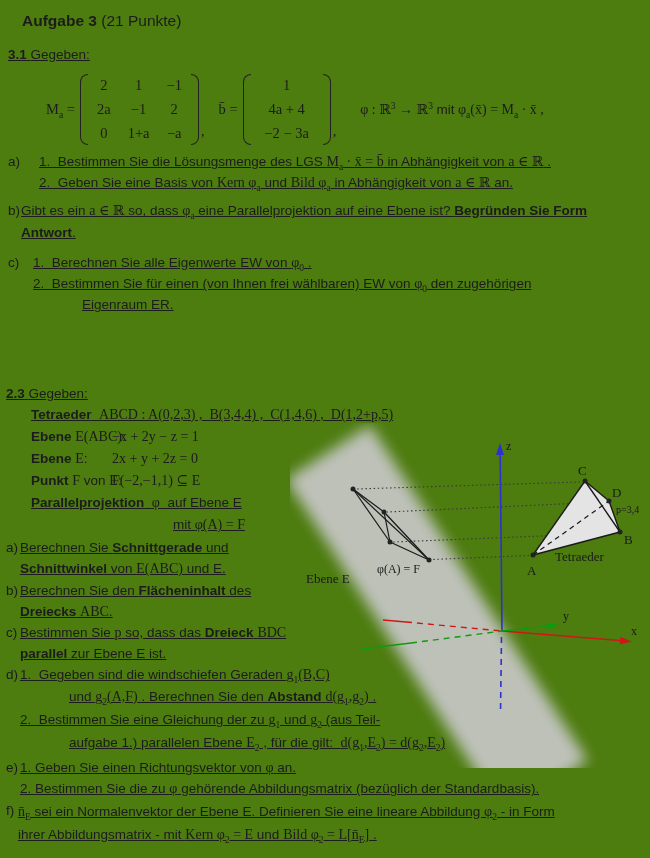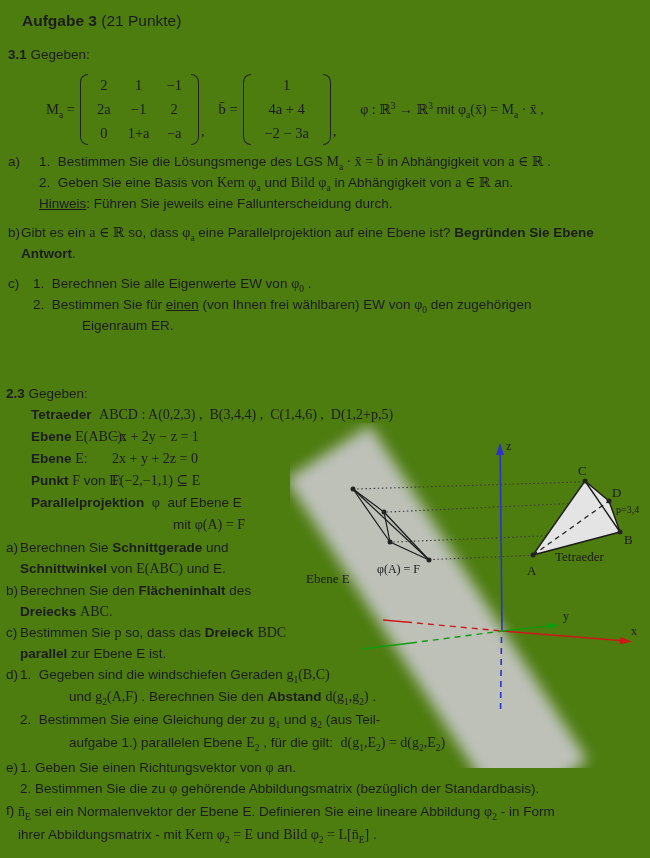--- a/index.html
+++ b/index.html
@@ -2,21 +2,21 @@
 <html><head>
 <meta charset="utf-8">
 <style>
   html,body{margin:0;padding:0;background:#ffffff;}
   #page{position:relative;width:650px;height:858px;background:#4d7c0f;overflow:hidden;
         font-family:"Liberation Sans","DejaVu Sans",sans-serif;font-size:13.5px;color:#1c1c1c;}
   .m{font-family:"Liberation Serif","DejaVu Serif",serif;font-size:14px;}
   sub{font-size:9.5px;vertical-align:-4px;line-height:0;}
   sup{font-size:9.5px;vertical-align:5px;line-height:0;}
   b{font-weight:bold;}
-  .line{line-height:21.2px;white-space:nowrap;}
+  .line{line-height:21.2px;white-space:nowrap;text-decoration:underline;}
   .item{display:flex;align-items:flex-start;}
   .marker{flex:0 0 auto;line-height:21.2px;}
   
   #title-block{position:absolute;left:22px;top:12px;font-size:15.5px;}
   #title-block .bold{font-weight:bold;}
   
   #sec31{position:absolute;left:8px;top:44px;width:640px;}
   .sec-head{line-height:21px;}
   .sec-num{font-weight:bold;}
   
@@ -85,28 +85,27 @@
       <span class="paren-r"></span>
       <span class="mcomma">,</span>
       <span class="phipart">φ : ℝ<sup>3</sup> → ℝ<sup>3</sup> <span class="s">mit</span> φ<sub>a</sub>(x̄) = M<sub>a</sub> · x̄ ,</span>
     </div>
 
     <div class="item" style="margin-top:5px;">
       <span class="marker" style="width:31px;">a)</span>
       <div>
         <div class="line">1.&nbsp;&nbsp;Bestimmen Sie die Lösungsmenge des LGS <span class="m">M<sub>a</sub> · x̄ = b̄</span> in Abhängigkeit von <span class="m">a ∈ ℝ</span> .</div>
         <div class="line">2.&nbsp;&nbsp;Geben Sie eine Basis von <span class="m">Kern φ<sub>a</sub></span> und <span class="m">Bild φ<sub>a</sub></span> in Abhängigkeit von <span class="m">a ∈ ℝ</span> an.</div>
-        <div class="line"><u>Hinweis</u>: Führen Sie jeweils eine Fallunterscheidung durch.</div>
       </div>
     </div>
 
     <div class="item" style="margin-top:7px;">
       <span class="marker" style="width:13px;">b)</span>
       <div>
-        <div class="line">Gibt es ein <span class="m">a ∈ ℝ</span> so, dass <span class="m">φ<sub>a</sub></span> eine Parallelprojektion auf eine Ebene ist? <b>Begründen Sie Ebene</b></div>
+        <div class="line">Gibt es ein <span class="m">a ∈ ℝ</span> so, dass <span class="m">φ<sub>a</sub></span> eine Parallelprojektion auf eine Ebene ist? <b>Begründen Sie Form</b></div>
         <div class="line"><b>Antwort</b>.</div>
       </div>
     </div>
 
     <div class="item" style="margin-top:9px;">
       <span class="marker" style="width:25px;">c)</span>
       <div>
         <div class="line">1.&nbsp;&nbsp;Berechnen Sie alle Eigenwerte EW von <span class="m">φ<sub>0</sub></span> .</div>
         <div class="line">2.&nbsp;&nbsp;Bestimmen Sie für <u>einen</u> (von Ihnen frei wählbaren) EW von <span class="m">φ<sub>0</sub></span> den zugehörigen</div>
         <div class="line sub-indent">Eigenraum ER.</div>

